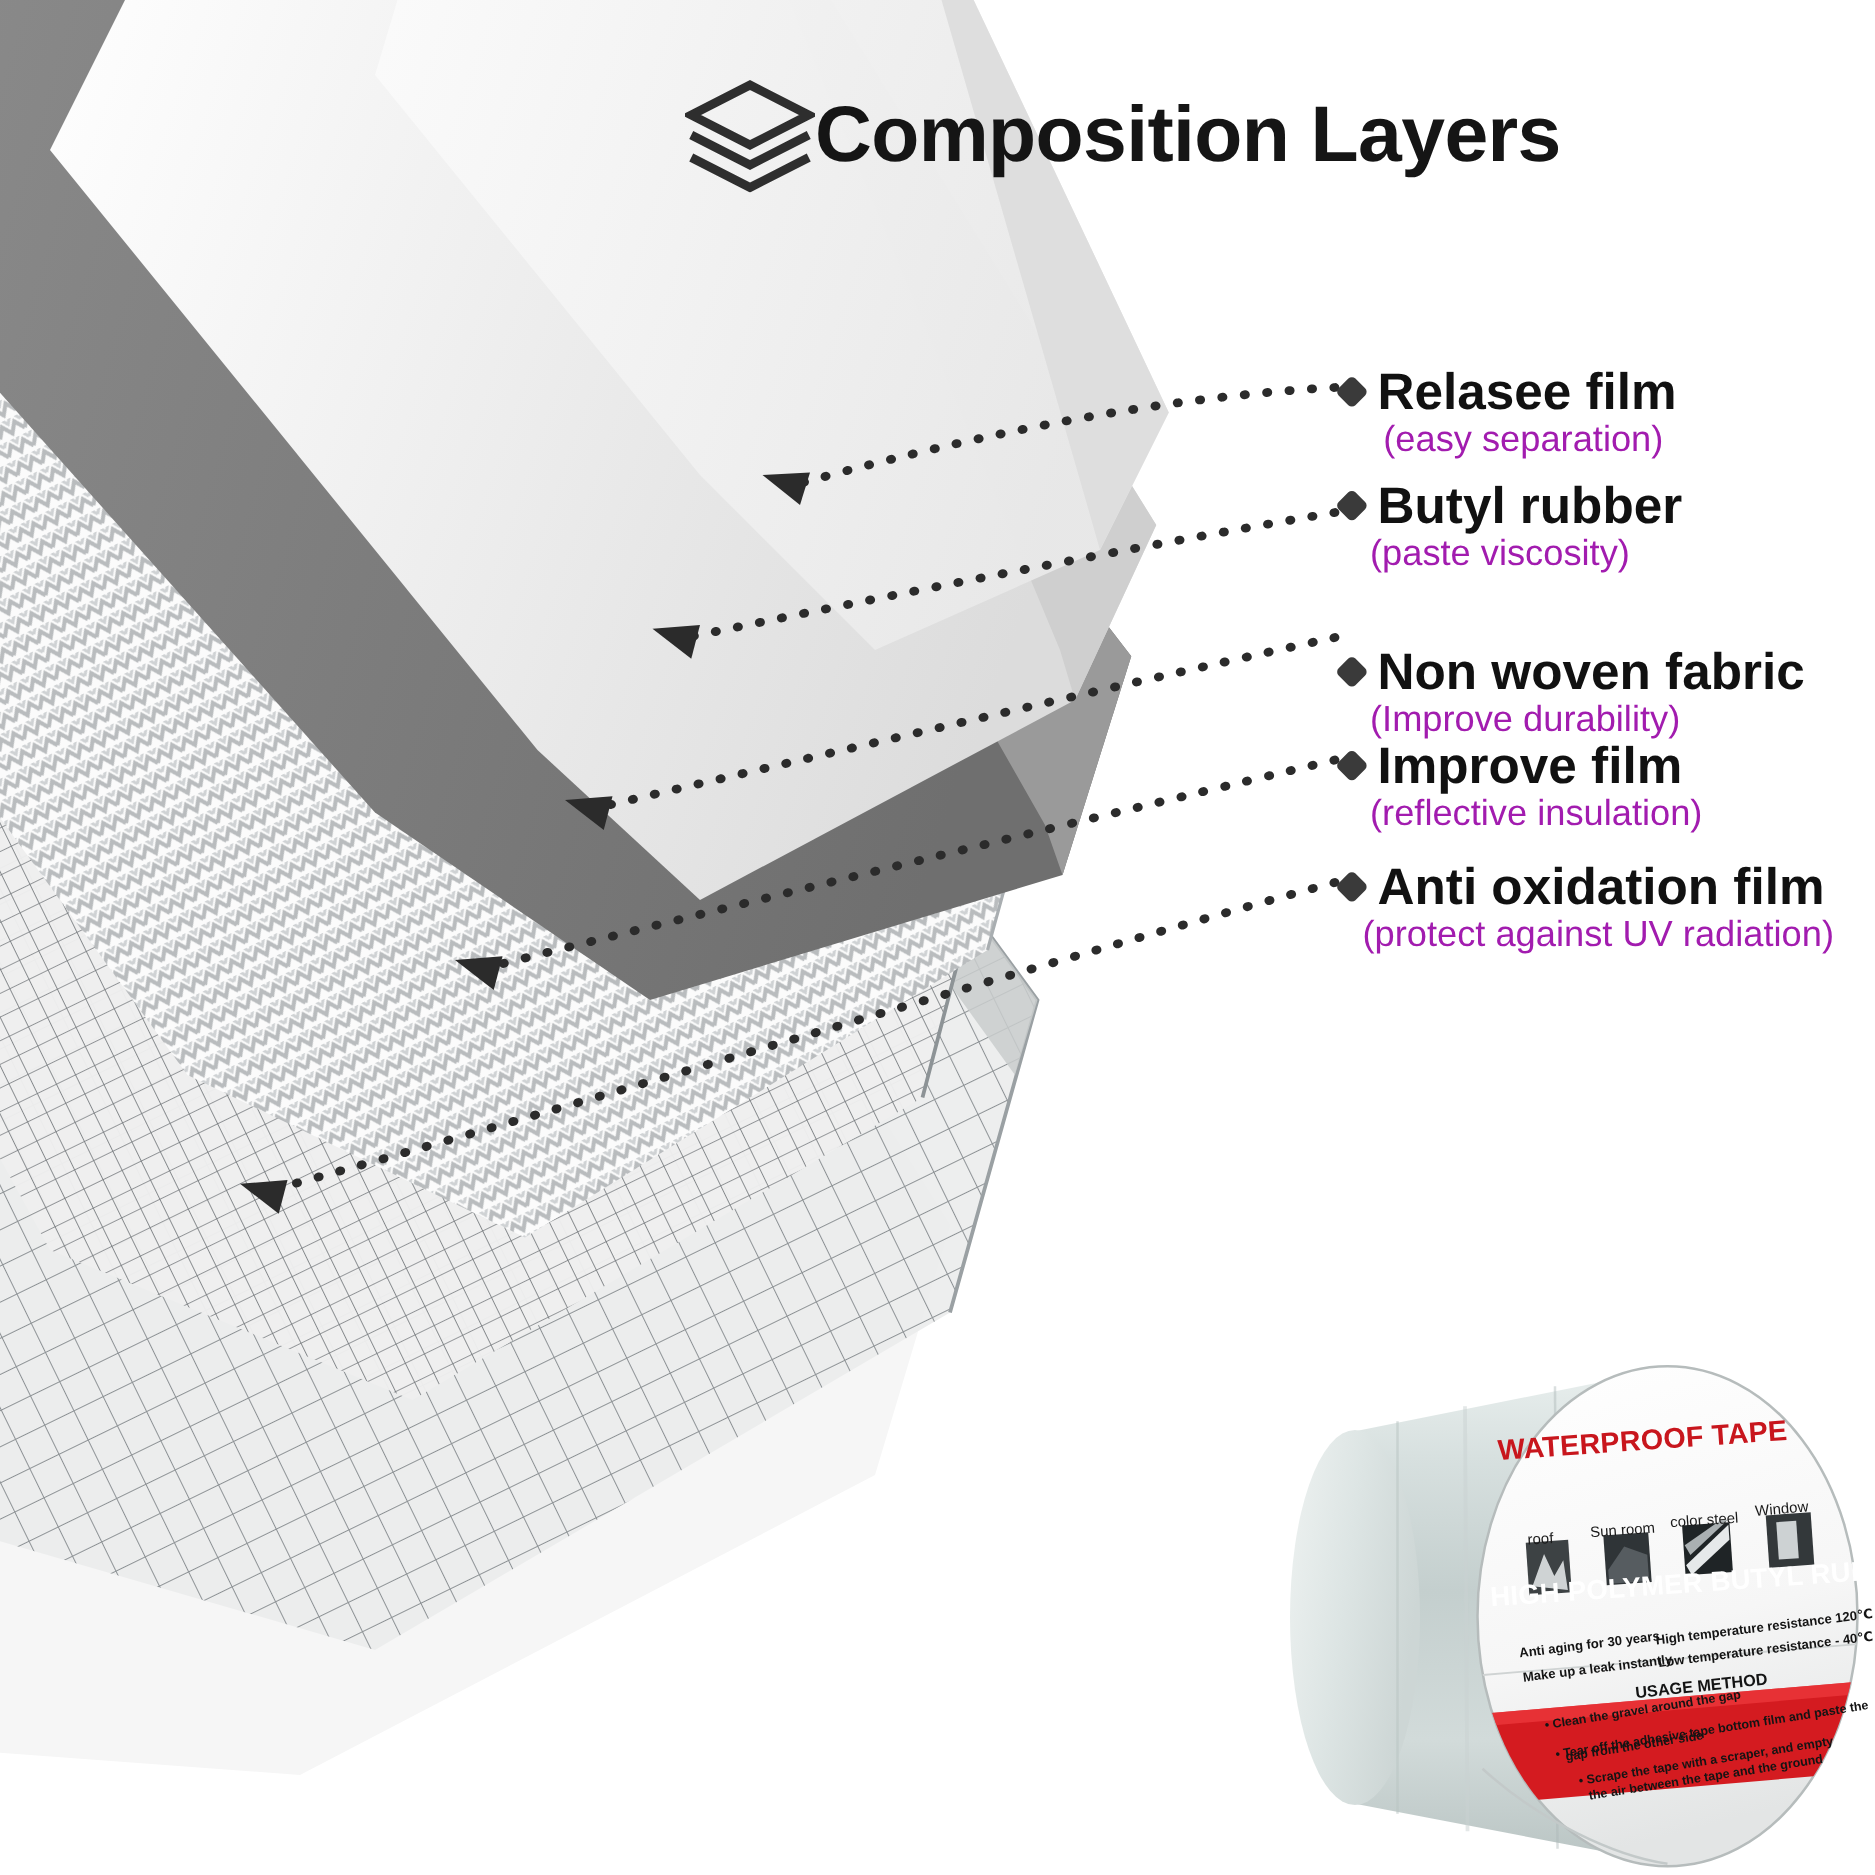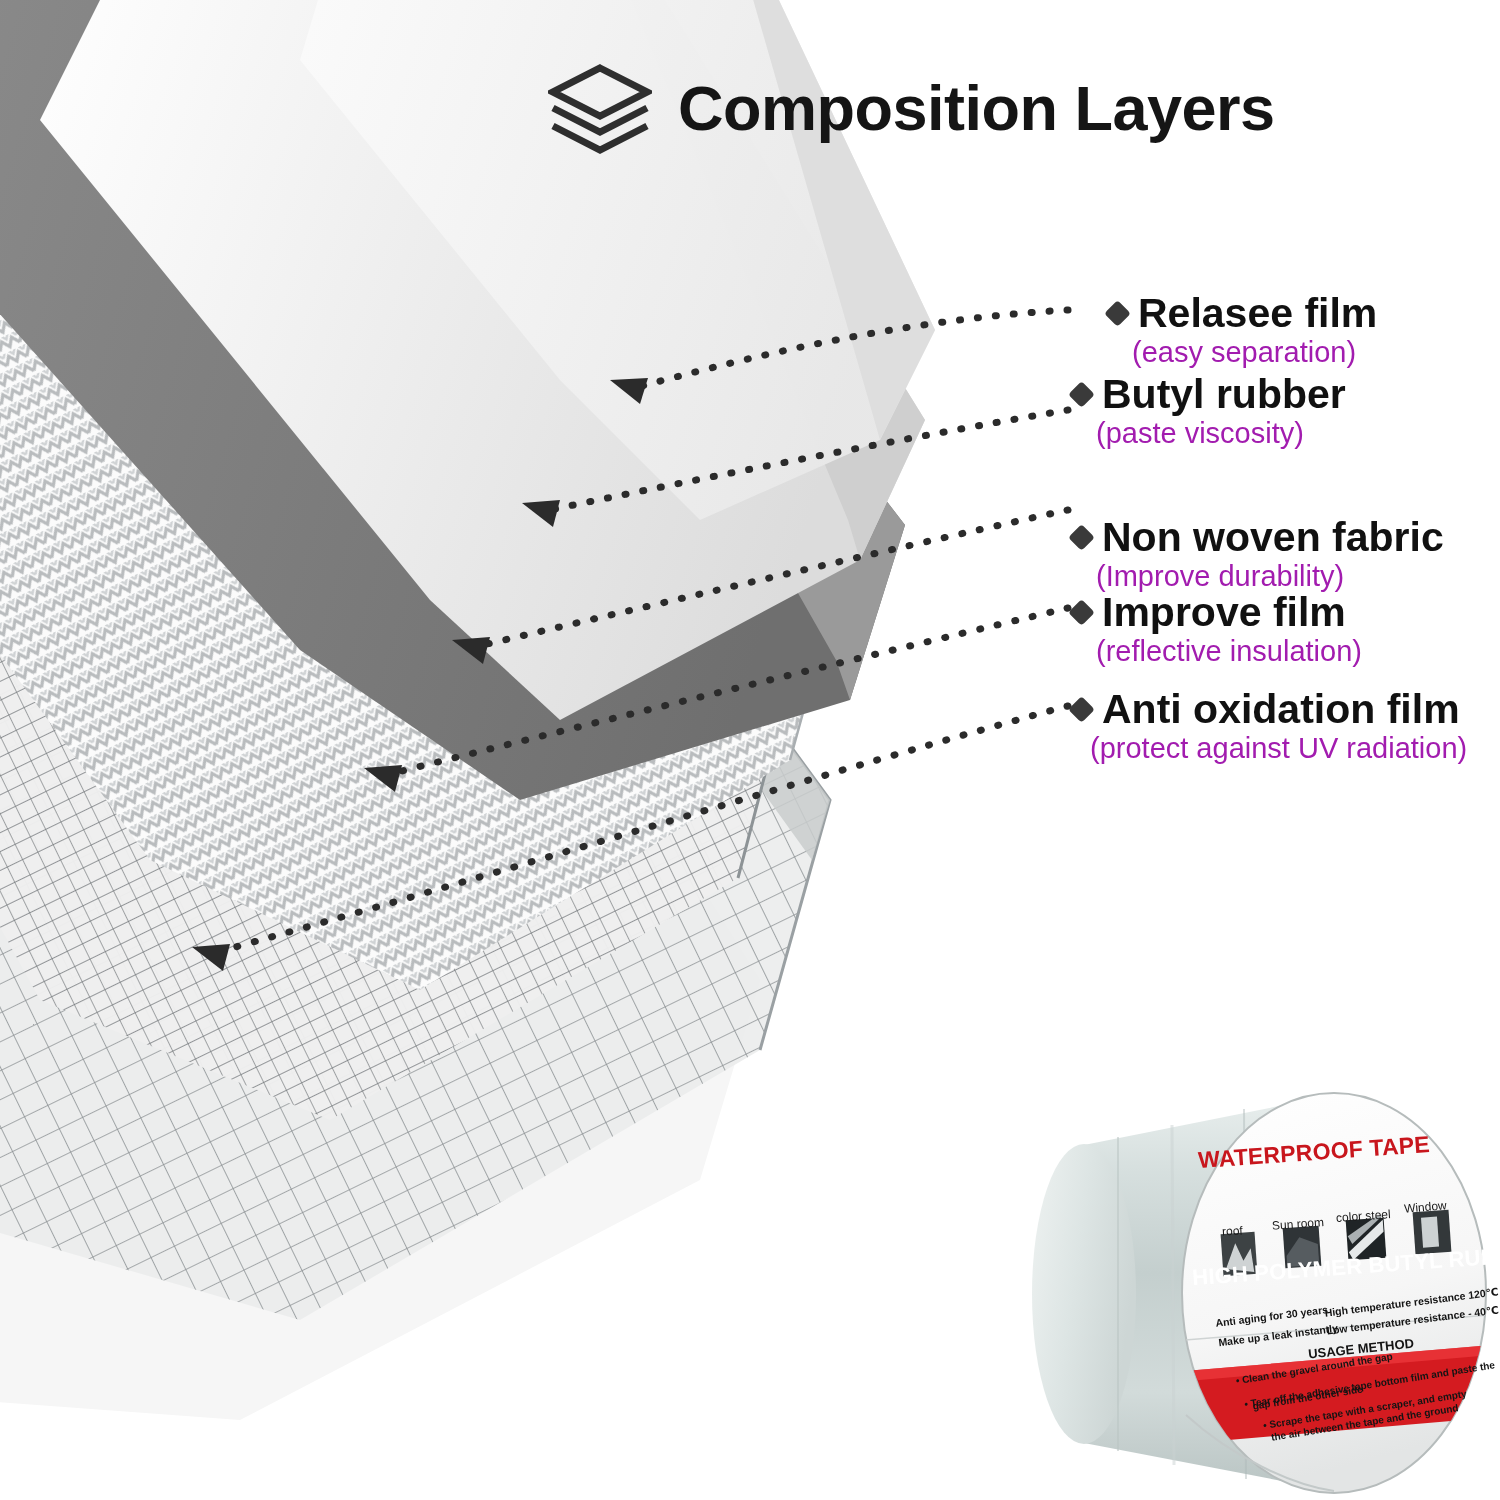--- a/index.html
+++ b/index.html
@@ -5,36 +5,36 @@
   html,body{margin:0;padding:0;background:#fff;}
   body{width:1500px;height:1500px;position:relative;overflow:hidden;
        font-family:"Liberation Sans","DejaVu Sans",sans-serif;-webkit-font-smoothing:antialiased;}
 
   #stage{position:absolute;inset:0;width:1500px;height:1500px;background:#ffffff;}
 
   
   #fan{position:absolute;left:0;top:0;width:1500px;height:1500px;}
 
   
-  .title-wrap{position:absolute;left:548px;top:62px;display:flex;align-items:center;gap:26px;}
+  .title-wrap{position:absolute;left:548px;top:62px;display:flex;align-items:center;}
   .title-icon{width:104px;height:92px;flex:0 0 auto;}
   .title-text{font-size:63px;font-weight:700;color:#151515;letter-spacing:-.5px;
               white-space:nowrap;line-height:1;}
 
   
   .callout{position:absolute;display:block;}
   .callout .dot{position:absolute;left:0;top:12px;width:19px;height:19px;border-radius:4px;
                 background:#3a3a3a;transform:rotate(45deg);}
   .callout .main{margin-left:30px;font-size:41px;font-weight:700;color:#111;
                  line-height:1.04;white-space:nowrap;}
   .callout .sub{margin-left:24px;font-size:29px;font-weight:400;color:#a21caf;
                 line-height:1.1;white-space:nowrap;margin-top:2px;}
 
-  .c0{left:1108px;top:292px;}
-  .c1{left:1072px;top:373px;}
+  .c0{left:1072px;top:292px;text-align:center;}
+  .c1{left:1072px;top:383px;}
   .c2{left:1072px;top:516px;}
   .c3{left:1072px;top:591px;}
   .c4{left:1072px;top:688px;}
   .c4 .sub{margin-left:18px;text-align:right;}
 
   
   #roll{position:absolute;left:1022px;top:1085px;width:478px;height:415px;}
   .roll-text{position:absolute;pointer-events:none;}
 
   .wt{left:1185px;top:1139px;width:258px;text-align:center;

